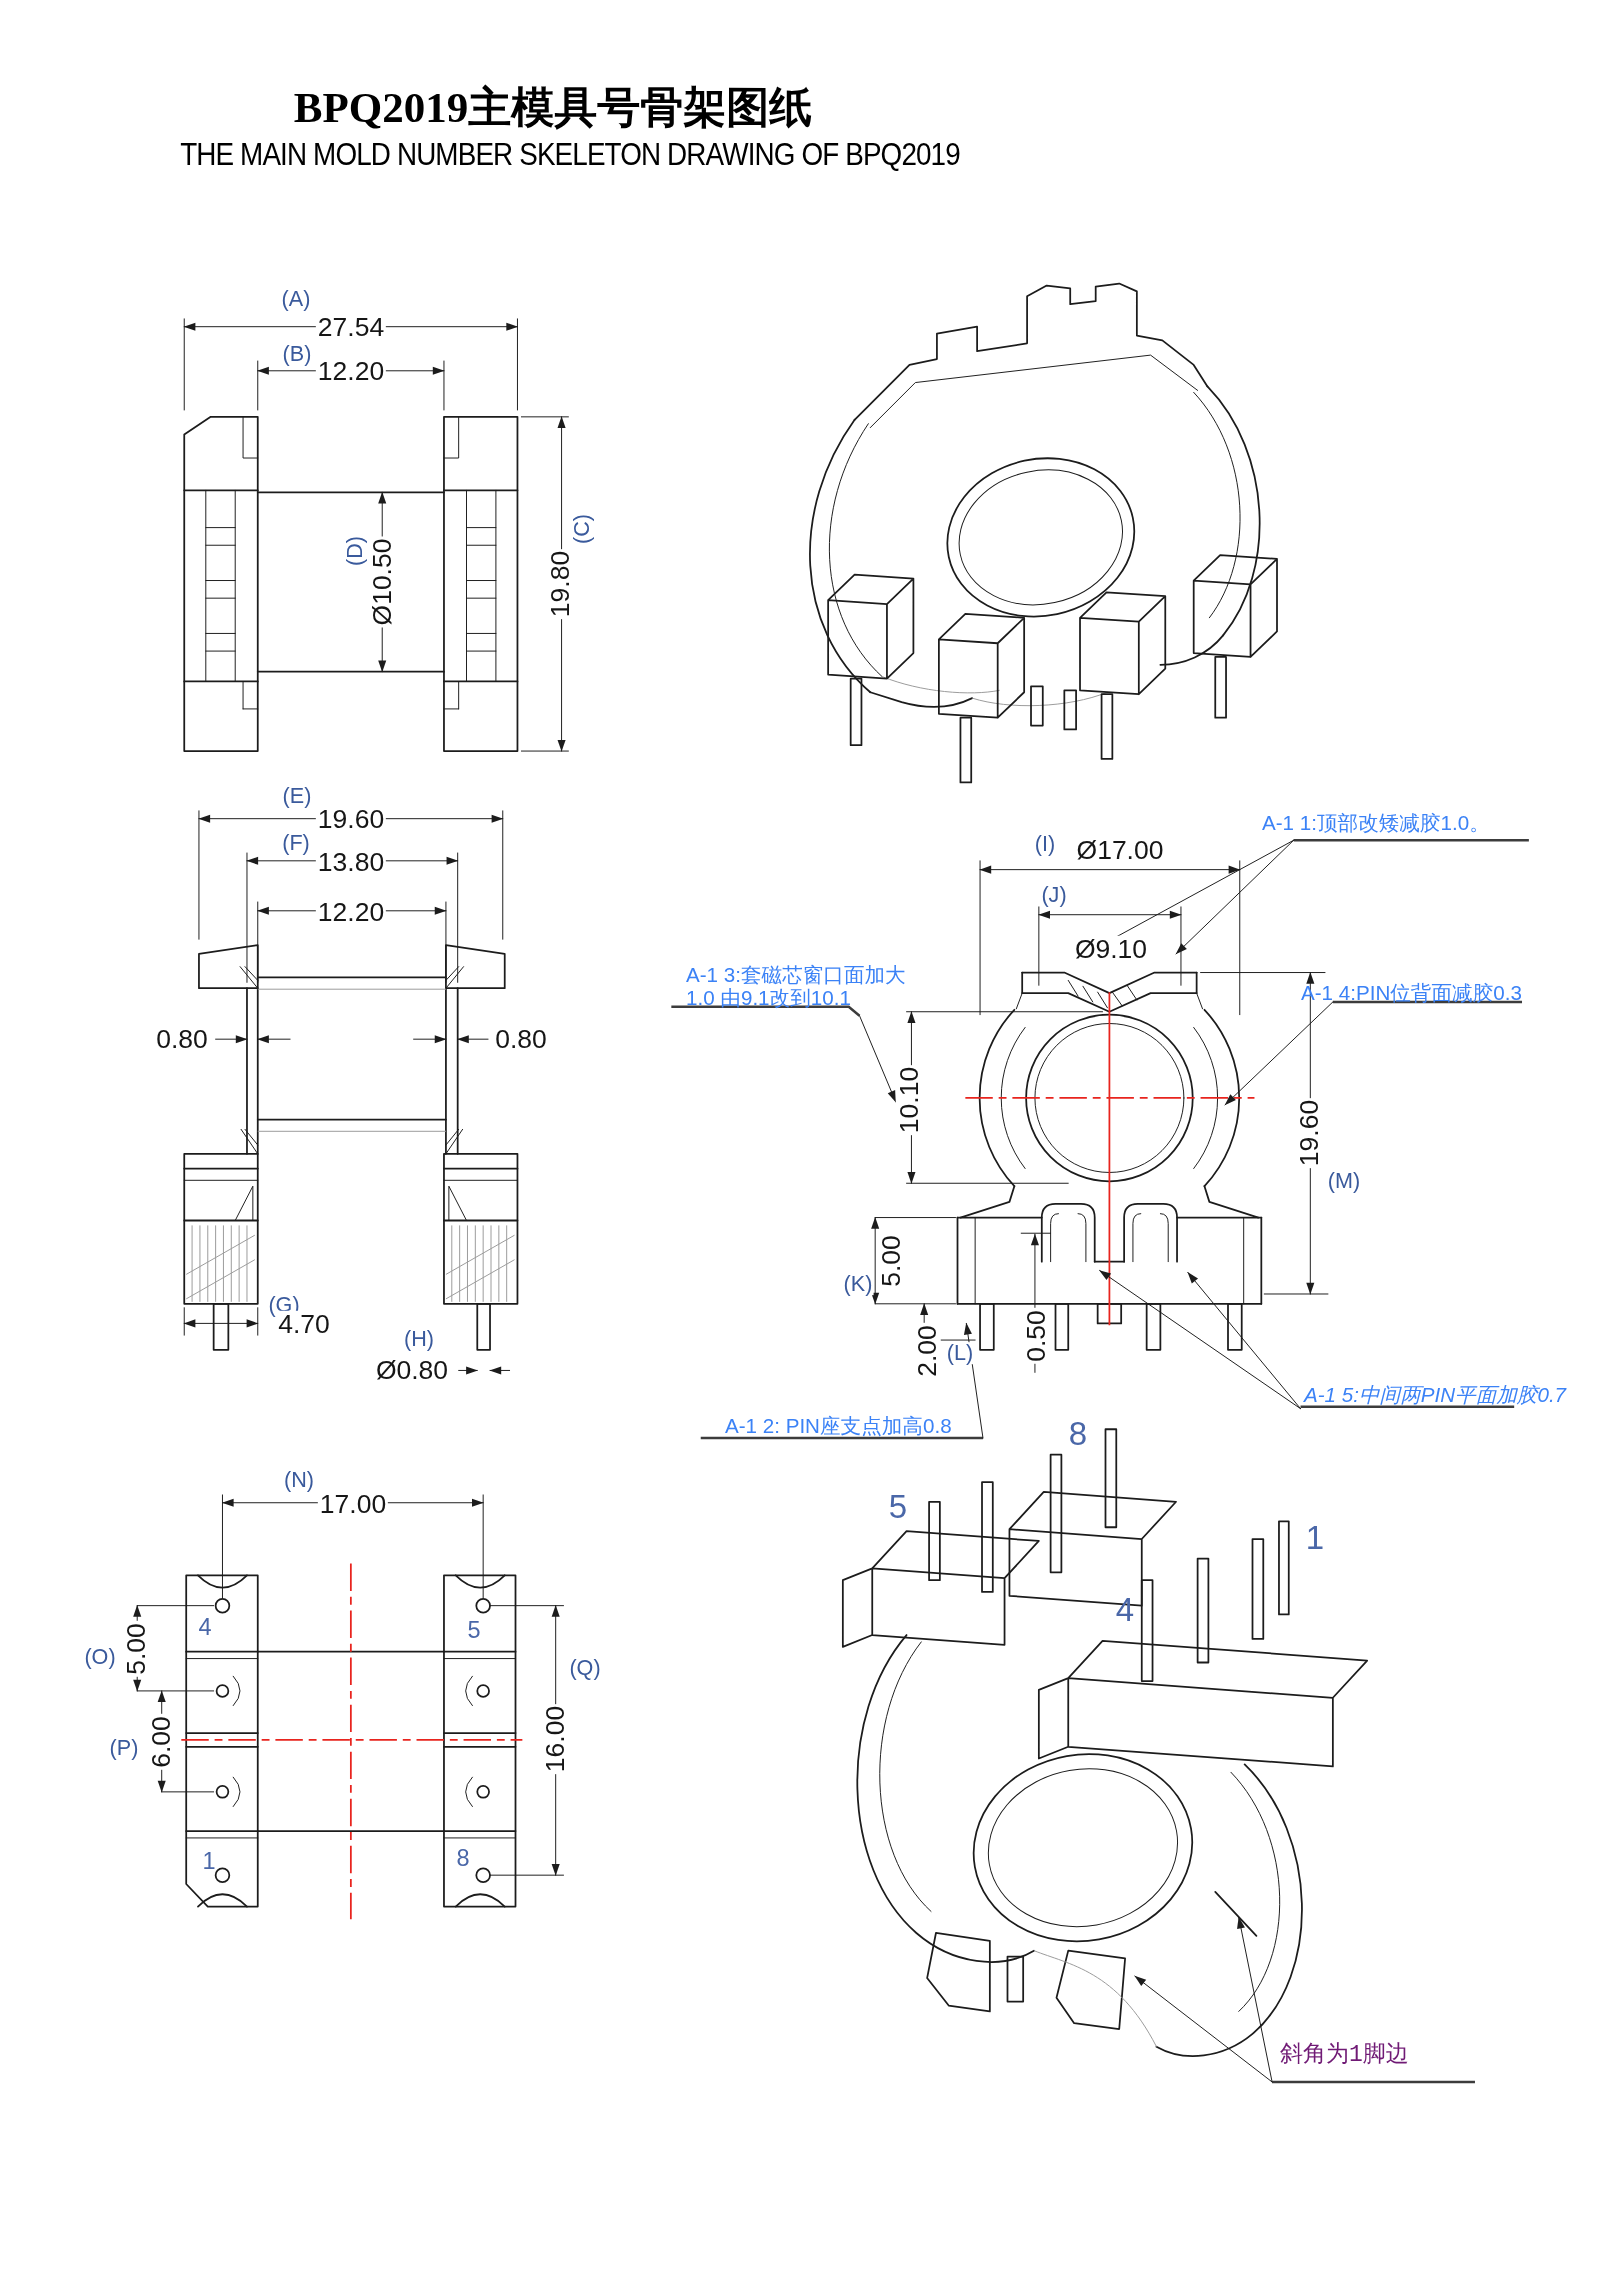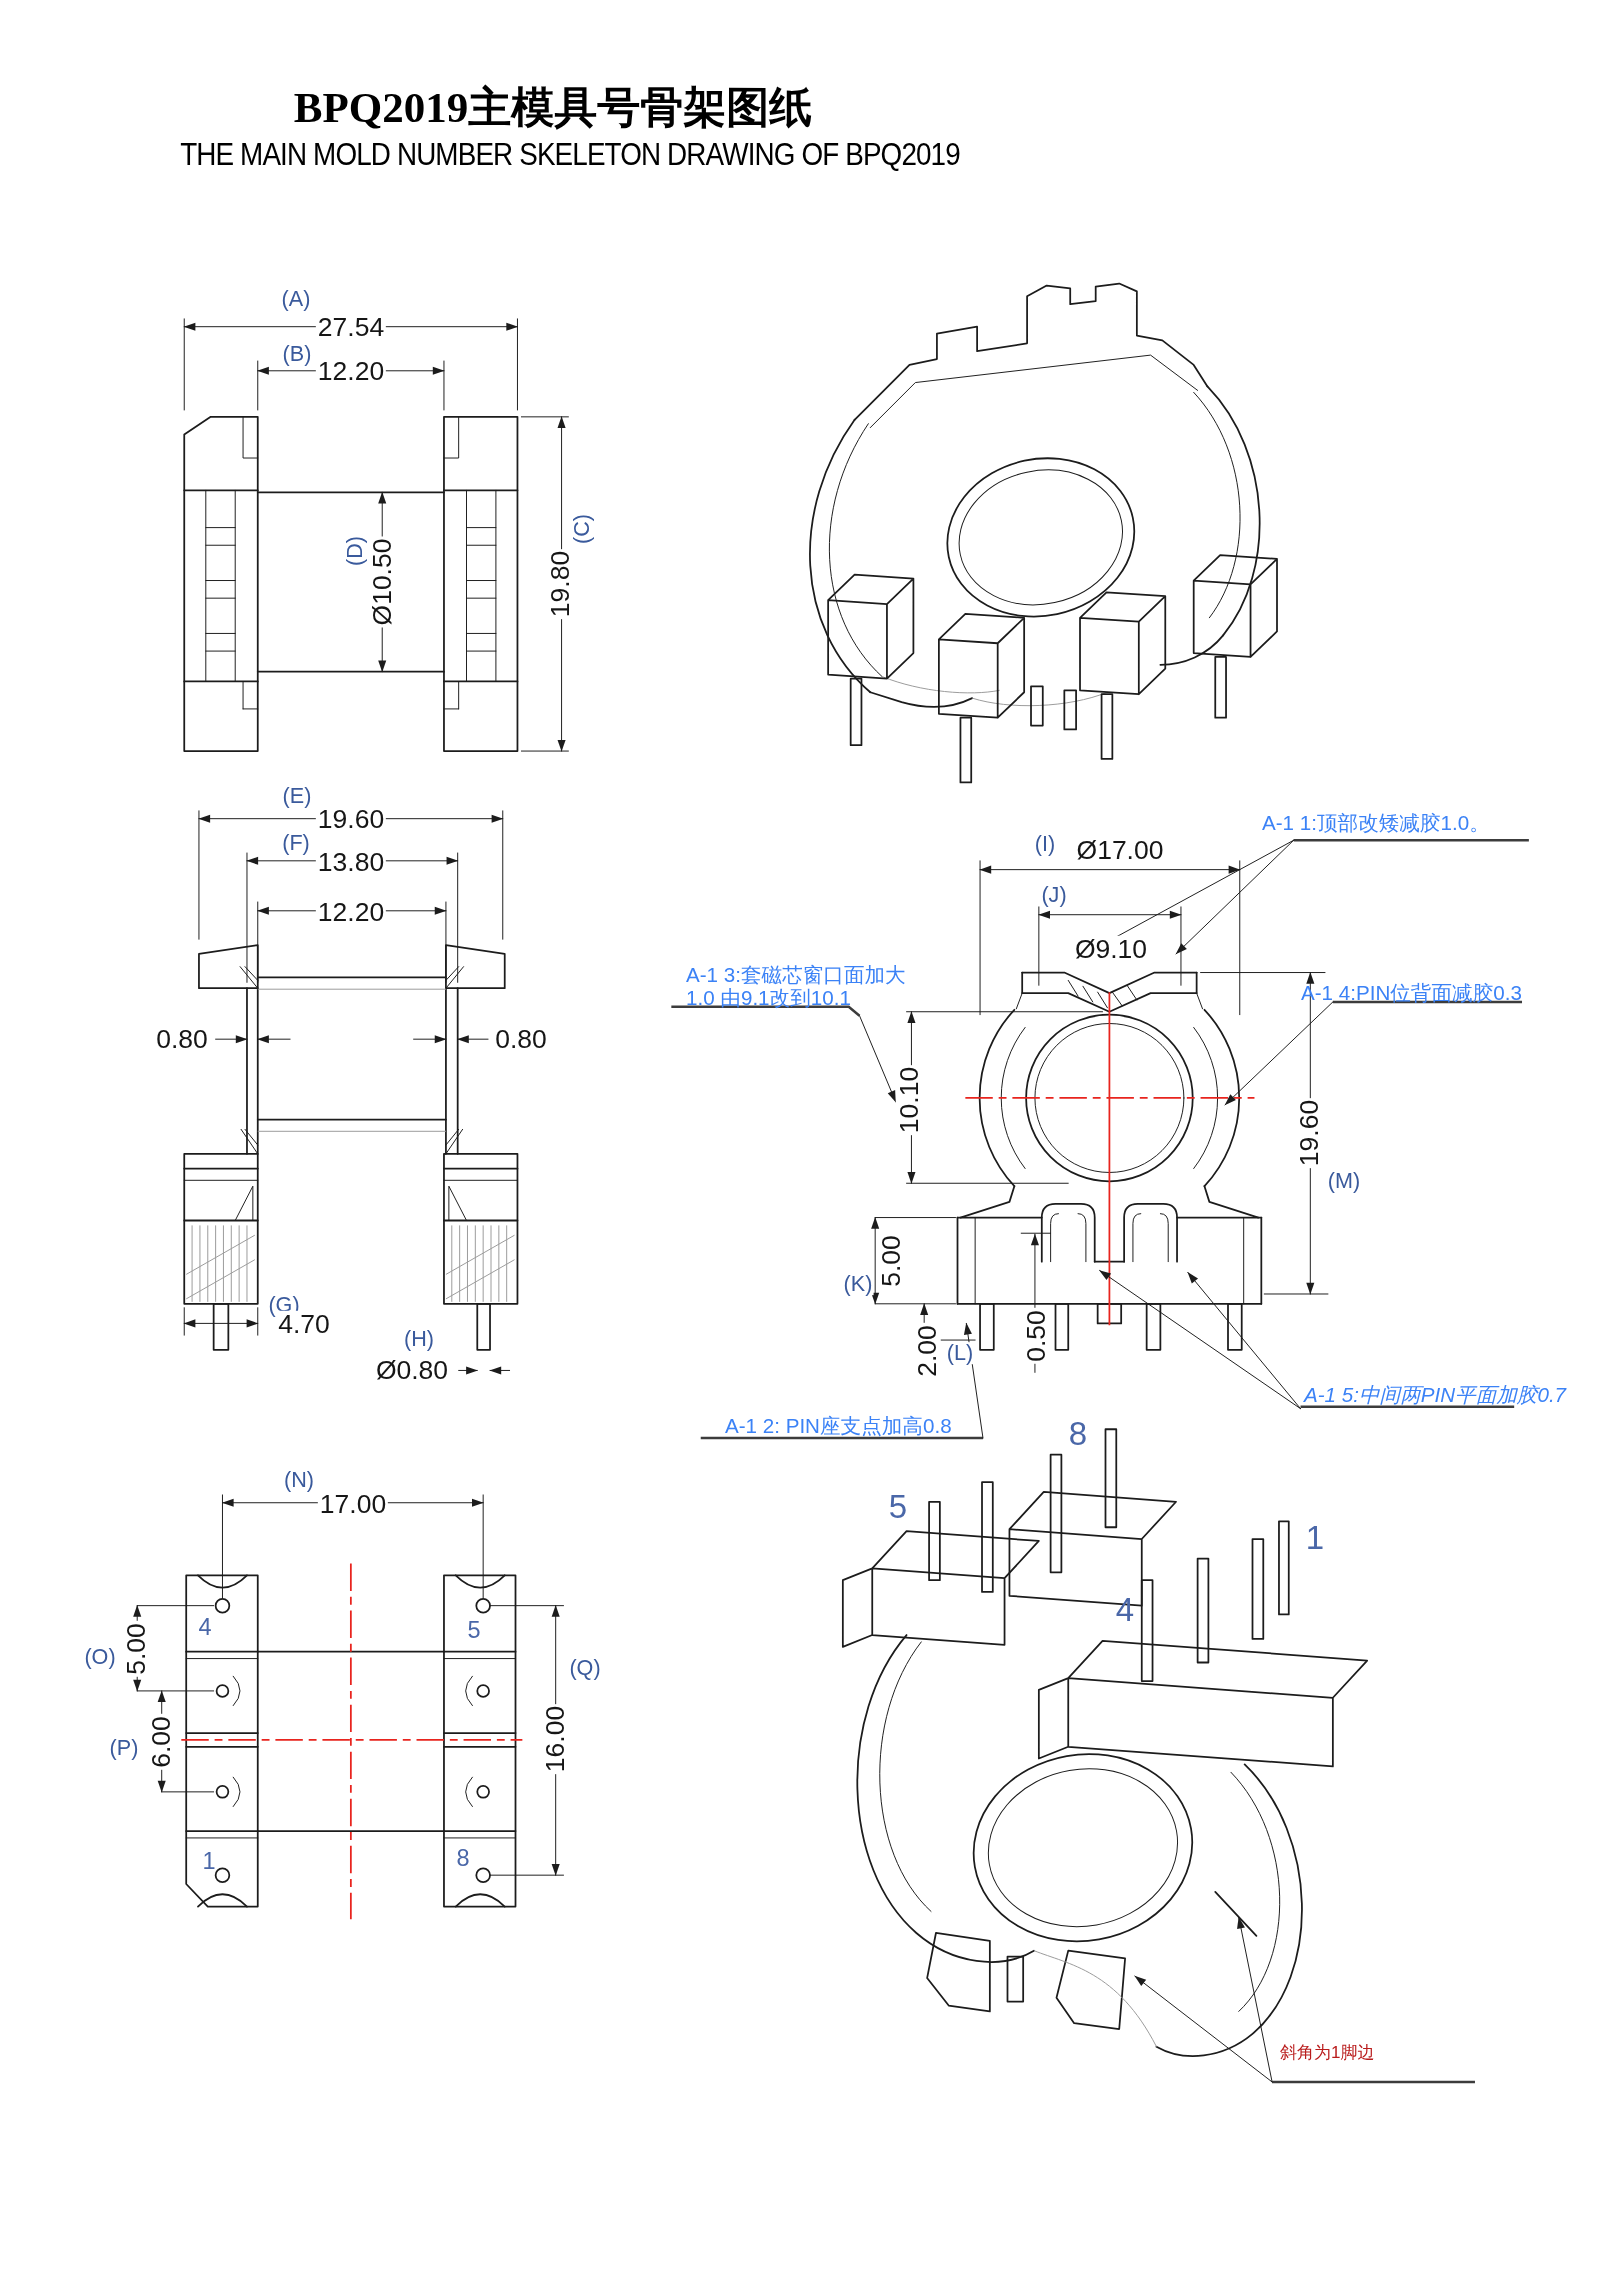--- a/index.html
+++ b/index.html
@@ -15,21 +15,21 @@
   .u{stroke:#3c3c3c;stroke-width:2.6;fill:none;}
   
   .txt{position:absolute;white-space:nowrap;}
   .ctr{transform:translate(-50%,-50%);}
   .rot{transform:translate(-50%,-50%) rotate(-90deg);}
   .dim{font-size:26.5px;color:#161616;background:#fff;padding:0 2px;line-height:1;}
   .lbl{font-size:21.6px;color:#3a5a9c;background:#fff;padding:0 1px;line-height:1;}
   .ann{font-size:20.6px;color:#3b82f6;line-height:1.22;}
   .pin{font-size:23.5px;color:#4a67a8;line-height:1;}
   .pin3d{font-size:33px;color:#4a67a8;line-height:1;}
-  .note{font-size:17px;color:#b91c1c;line-height:1;}
+  .note{font-size:23px;color:#701a75;line-height:1;font-family:Liberation Mono, monospace;}
   .title-cn{font-family:"Liberation Serif","DejaVu Serif",serif;font-weight:bold;font-size:43px;color:#000;}
   .title-en{font-size:32px;color:#000;letter-spacing:-1px;transform:translate(-50%,-50%) scaleX(0.87);}
 </style>
 </head>
 <body>
 
 <div id="page">
 
 <svg width="1621" height="2293" viewBox="0 0 1654 2339">
   <defs>

